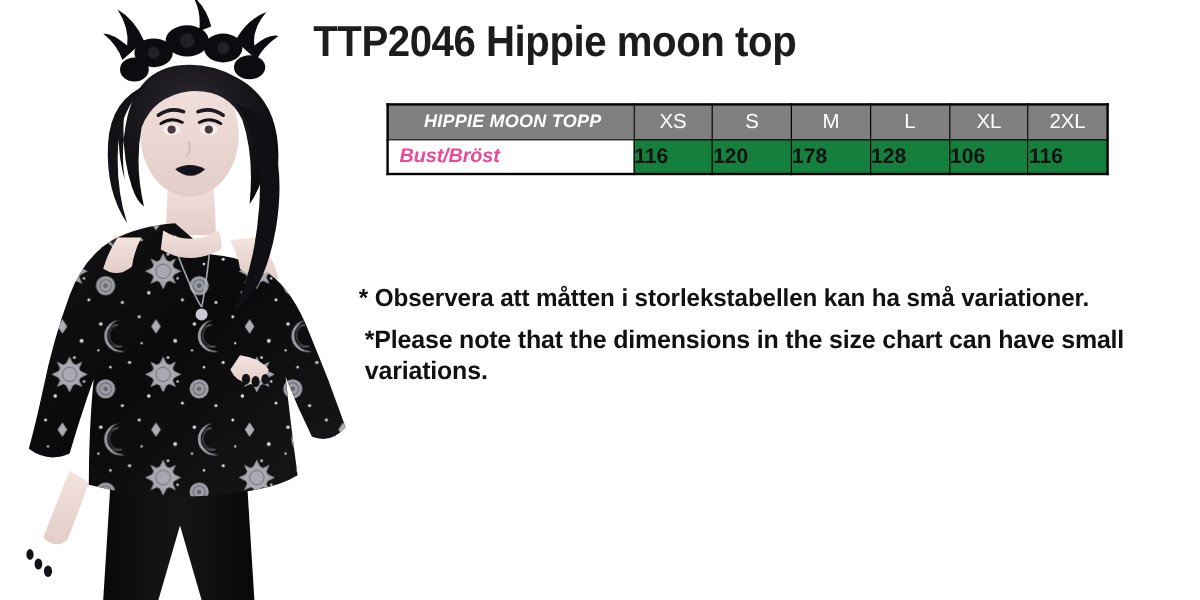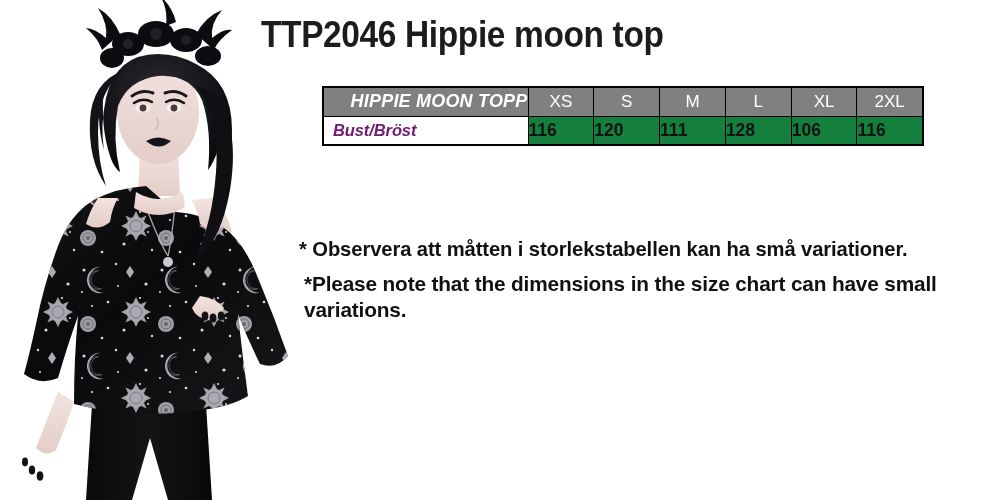--- a/index.html
+++ b/index.html
@@ -69,35 +69,35 @@
     vertical-align: middle;
     font-size: 17px;
   }
   thead th {
     background: #808080;
     color: #ffffff;
     font-weight: normal;
     font-size: 19px;
   }
   thead th.row-head-cell {
-    text-align: right;
+    text-align: center;
     padding-left: 3px;
     font-weight: bold;
     font-style: italic;
-    font-size: 18px;
+    font-size: 15px;
     letter-spacing: 0.2px;
   }
   tbody th.row-label {
     text-align: left;
     padding-left: 9px;
     font-weight: bold;
     font-style: italic;
     font-size: 16.5px;
     background: #ffffff;
-    color: #701a75;
+    color: #ec4899;
     letter-spacing: -0.1px;
     margin-top: 36px;
   }
   tbody td.value {
     font-weight: bold;
     font-size: 17.5px;
     color: #121212;
     background: #15803d;
   }
 
@@ -353,21 +353,21 @@
         <th>L</th>
         <th>XL</th>
         <th>2XL</th>
       </tr>
     </thead>
     <tbody>
       <tr>
         <th class="row-label">Bust/Bröst</th>
         <td class="value">116</td>
         <td class="value">120</td>
-        <td class="value">111</td>
+        <td class="value">178</td>
         <td class="value">128</td>
         <td class="value">106</td>
         <td class="value">116</td>
       </tr>
     </tbody>
   </table>
 </div>
 
 <div id="notes">
   <div class="note-line" id="note-sv">* Observera att måtten i storlekstabellen kan ha små variationer.</div>

